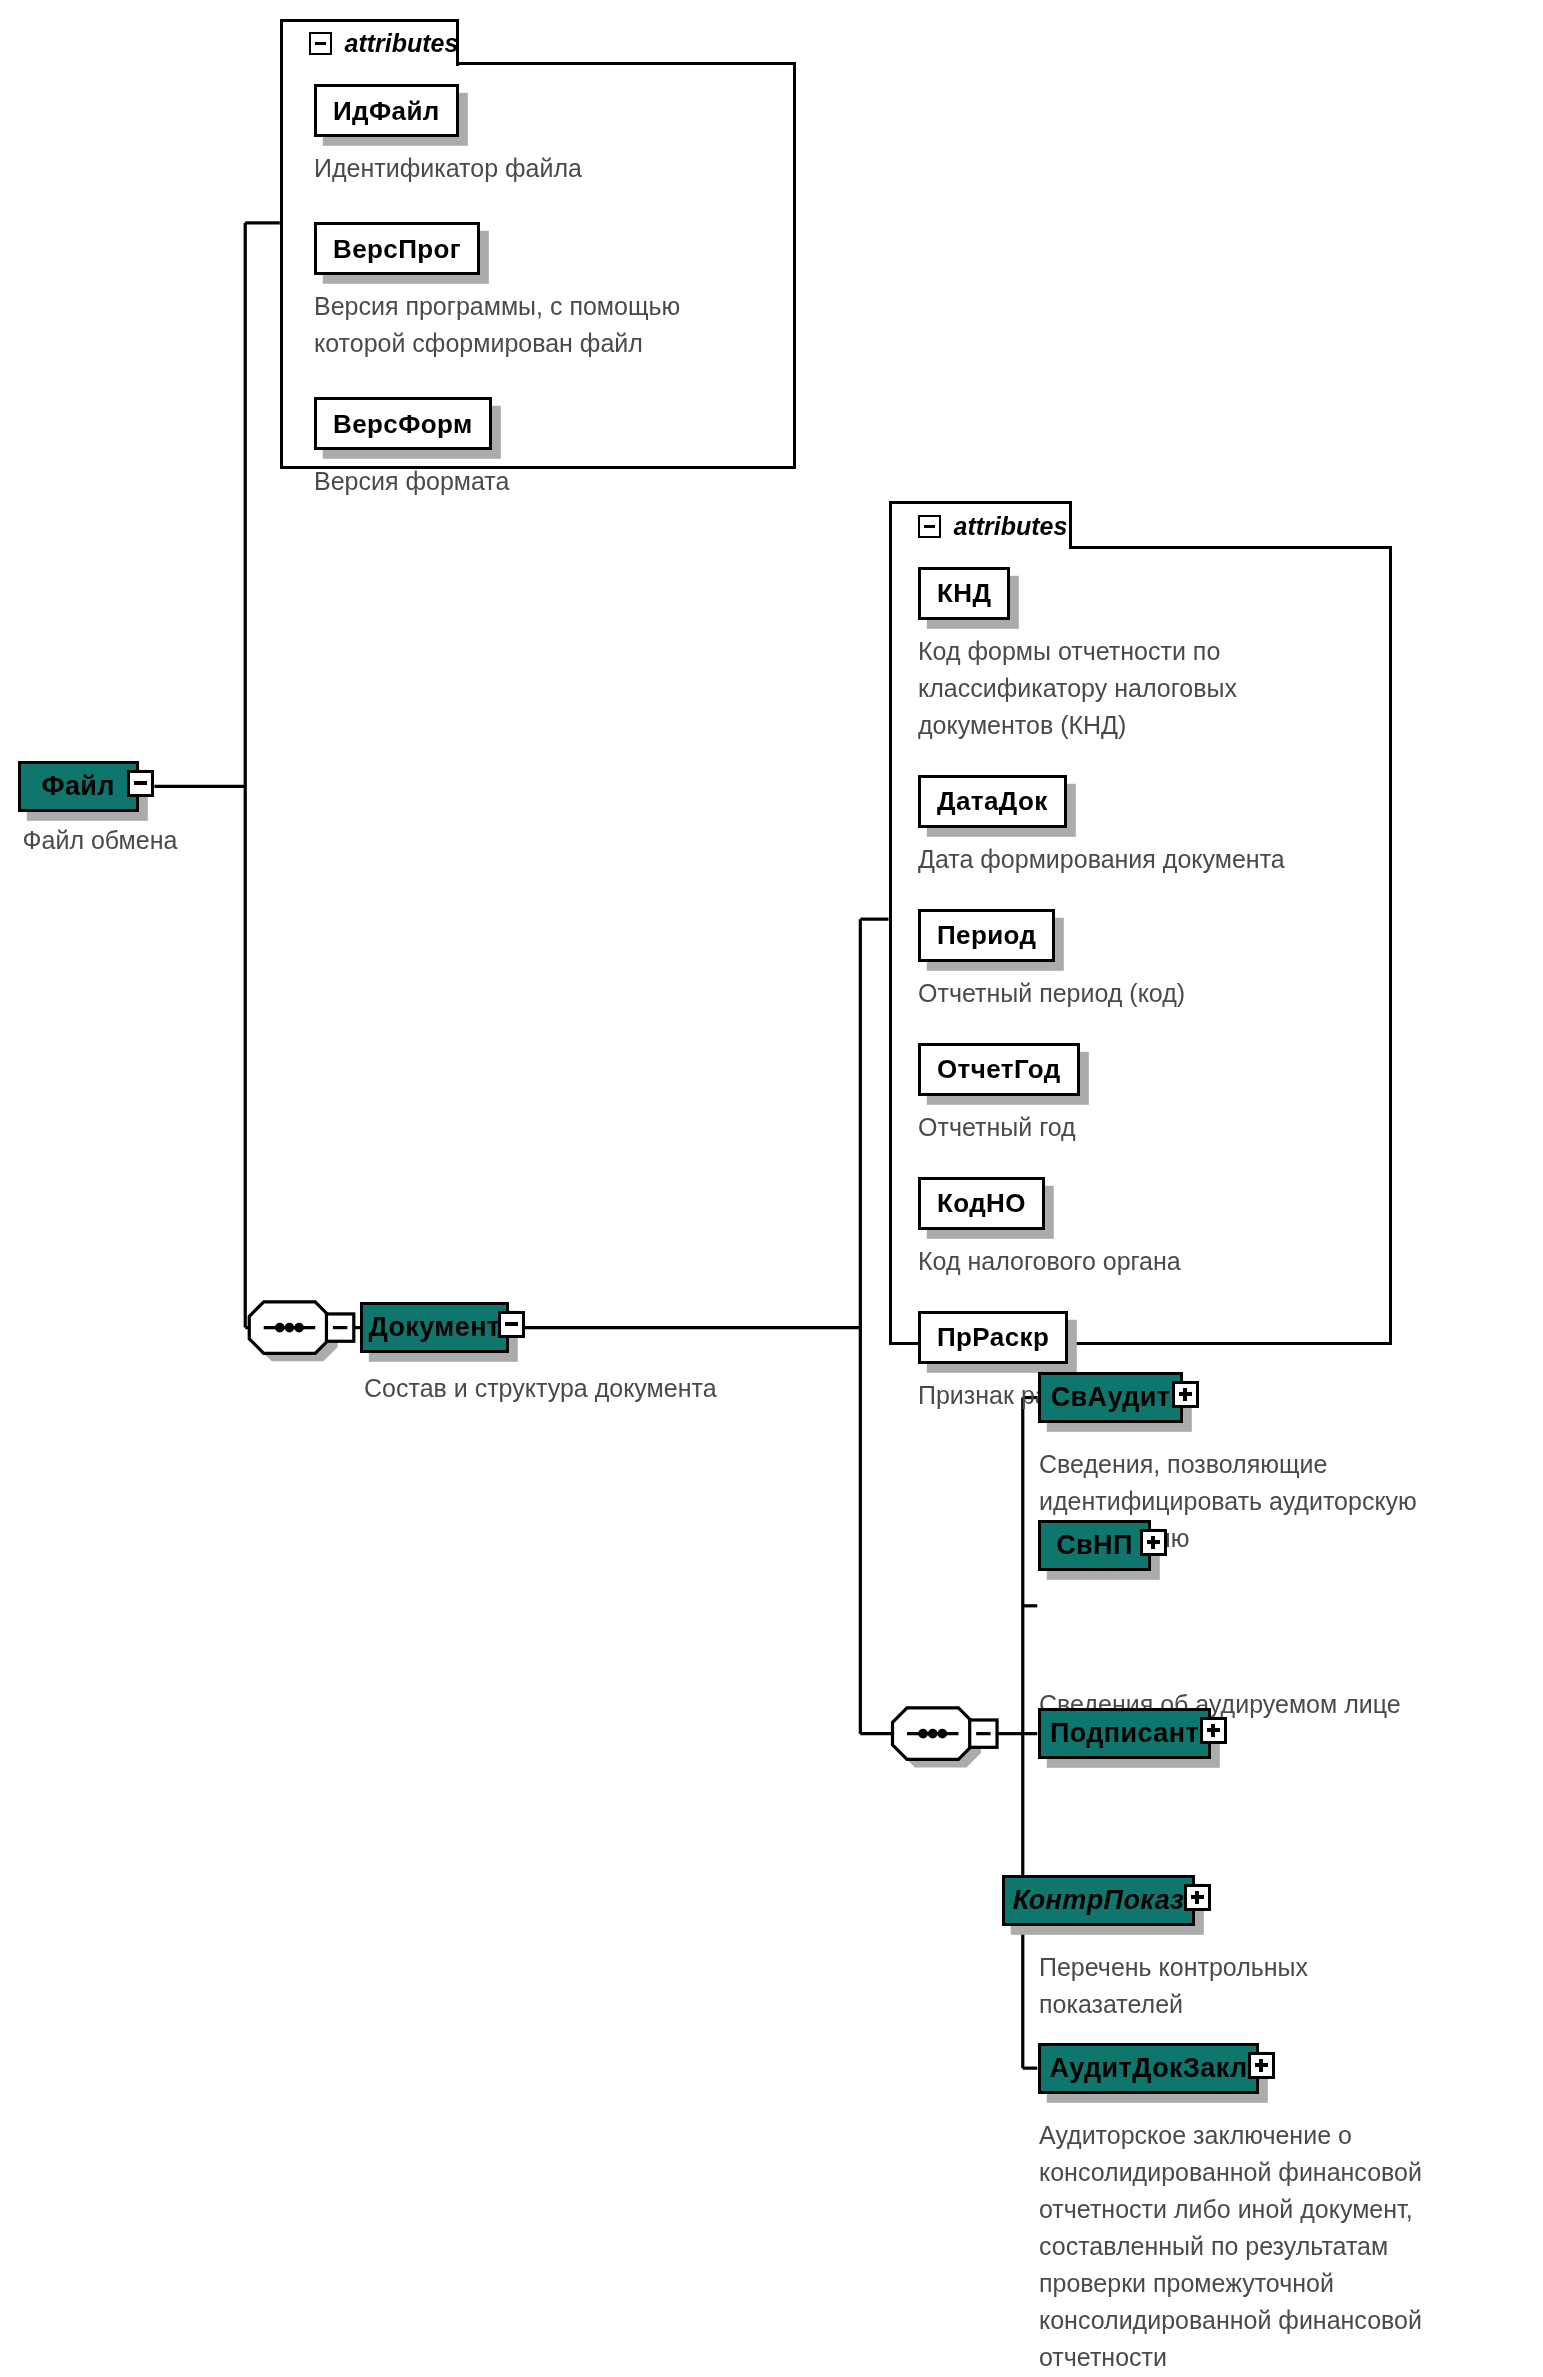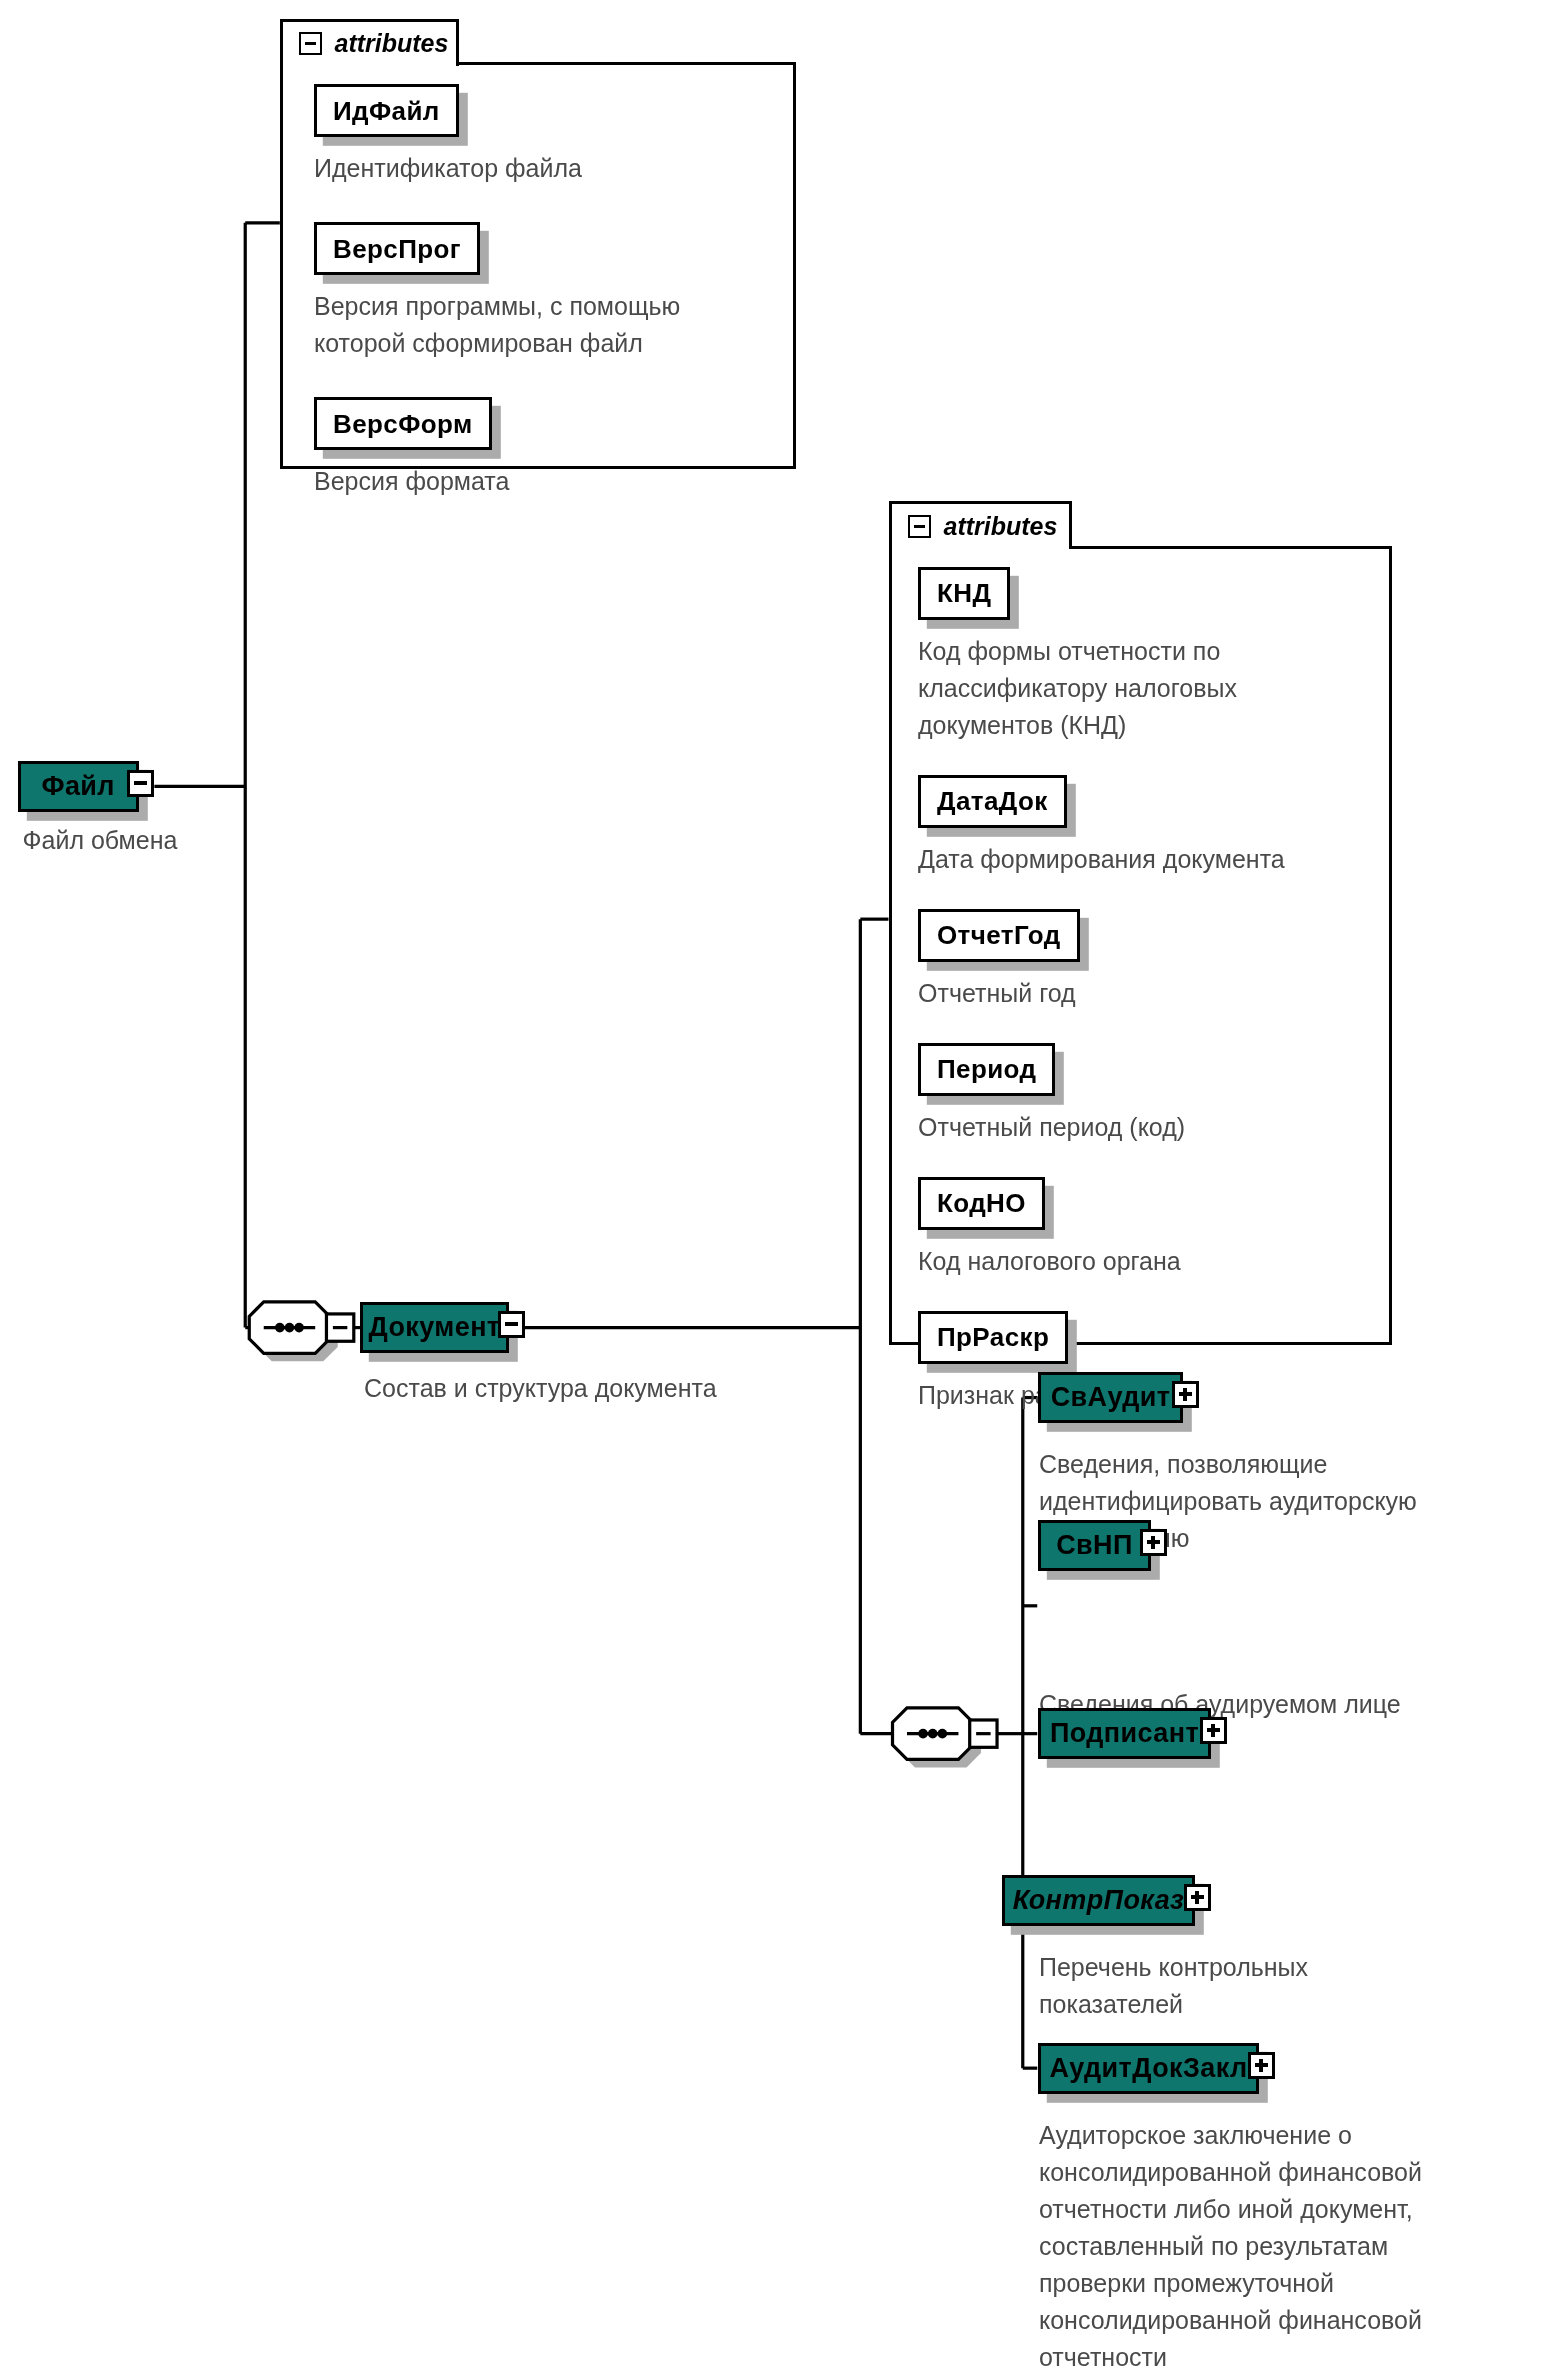--- a/index.html
+++ b/index.html
@@ -6,21 +6,21 @@
   .canvas{
     position:relative;width:1543px;height:2377px;background:#fff;
     font-family:"Liberation Sans",sans-serif;color:#000;overflow:hidden;
   }
   svg.wires{position:absolute;left:0;top:0;z-index:1;}
 
   
   .grp{position:absolute;background:#fff;border:3.2px solid #000;box-sizing:border-box;z-index:2;}
   .grp-tab{
     position:absolute;background:#fff;border:3.2px solid #000;border-bottom:none;
-    box-sizing:border-box;display:flex;align-items:center;gap:13px;padding:0 16px;z-index:3;
+    box-sizing:border-box;display:flex;align-items:center;gap:13px;padding:0 26px;z-index:3;
   }
   .grp-tab .tab-label{font-style:italic;font-size:25px;font-weight:bold;}
   .toggle{position:relative;width:22.5px;height:22.5px;border:2.4px solid #000;background:#fff;flex:none;box-sizing:border-box;}
   .toggle .h{position:absolute;left:50%;top:50%;width:11.3px;height:2.4px;margin:-1.2px 0 0 -5.6px;background:#000;}
 
   
   .attr-item{margin-bottom:35px;}
   .grp--doc .attr-item{margin-bottom:31px;}
   .attr-box{
     display:inline-block;background:#fff;border:3.2px solid #000;
@@ -144,28 +144,28 @@
   <div class="grp grp--doc" style="left:889px;top:546px;width:503px;height:799px;padding:17.7px 0 0 26px;">
     <div class="attr-item">
       <div class="attr-box">КНД</div>
       <div class="attr-desc">Код формы отчетности по классификатору налоговых документов (КНД)</div>
     </div>
     <div class="attr-item">
       <div class="attr-box">ДатаДок</div>
       <div class="attr-desc">Дата формирования документа</div>
     </div>
     <div class="attr-item">
+      <div class="attr-box">Период</div>
+      <div class="attr-desc">Отчетный период (код)</div>
+    </div>
+    <div class="attr-item">
       <div class="attr-box">ОтчетГод</div>
       <div class="attr-desc">Отчетный год</div>
     </div>
     <div class="attr-item">
-      <div class="attr-box">Период</div>
-      <div class="attr-desc">Отчетный период (код)</div>
-    </div>
-    <div class="attr-item">
       <div class="attr-box">КодНО</div>
       <div class="attr-desc">Код налогового органа</div>
     </div>
     <div class="attr-item">
       <div class="attr-box">ПрРаскр</div>
       <div class="attr-desc">Признак раскрытия</div>
     </div>
   </div>
 
   <div class="element" style="left:1038px;top:1372px;width:145px;">

